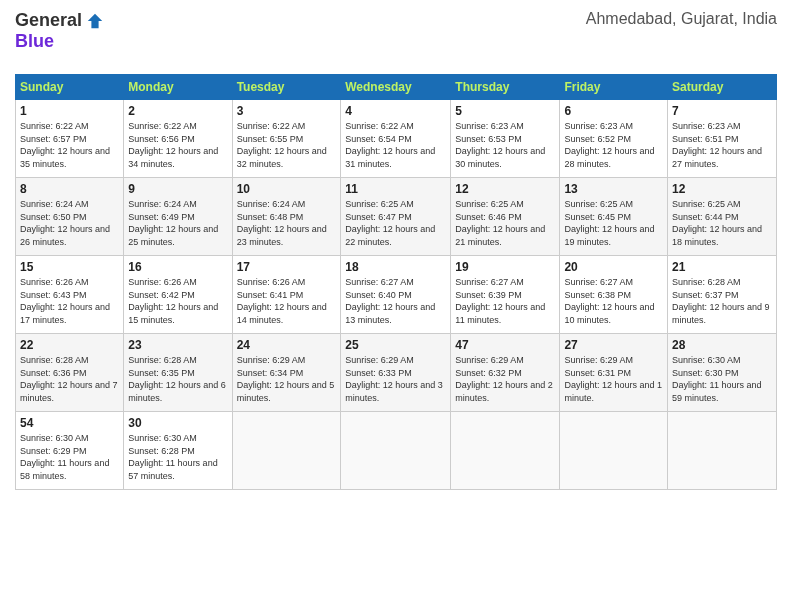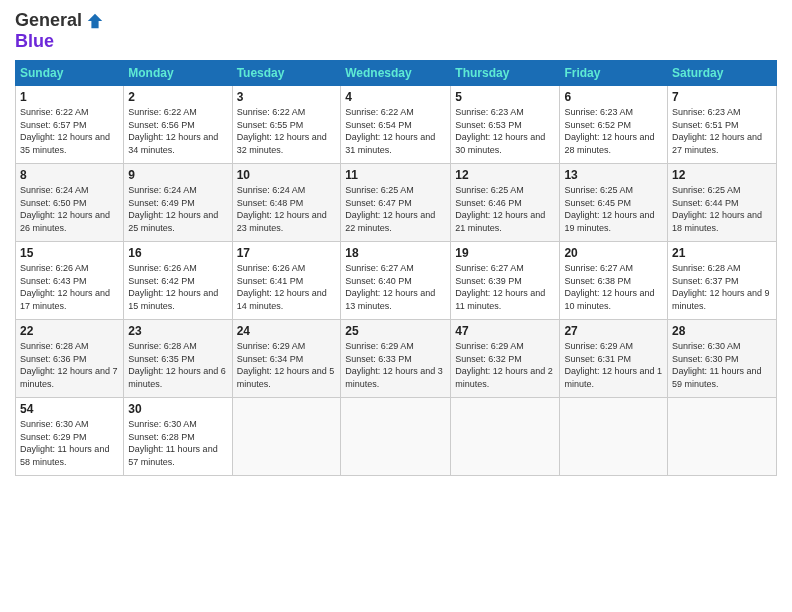--- a/index.html
+++ b/index.html
@@ -9,24 +9,23 @@
       width: 792px;
       height: 612px;
       overflow: hidden;
     }
     .container {
       width: 792px;
       padding: 10px 15px;
     }
     .header {
       display: flex;
-      justify-content: flex-end;
+      justify-content: space-between;
       align-items: flex-start;
-      margin-bottom: 8px;
-      flex-direction: column;
+      margin-bottom: 22px;
     }
     .logo {
       display: flex;
       flex-direction: column;
       align-items: flex-start;
     }
     .logo-text {
       display: flex;
       align-items: center;
       gap: 2px;
@@ -58,21 +57,21 @@
       font-size: 16px;
       color: #555;
     }
     .calendar {
       width: 100%;
       border-collapse: collapse;
       font-size: 10px;
     }
     .calendar th {
       background-color: #1a6db5;
-      color: #5eead4;
+      color: #bef264;
       padding: 5px 4px;
       text-align: left;
       font-size: 12px;
       font-weight: bold;
       border: 1px solid #1a6db5;
     }
     .calendar td {
       border: 1px solid #ccc;
       padding: 4px 4px;
       vertical-align: top;
@@ -107,20 +106,21 @@
     <div class="logo">
       <div class="logo-text">
         <span class="logo-general">General</span>
         <svg class="logo-icon" viewBox="0 0 20 20">
           <path d="M10 2 L18 10 L14 10 L14 18 L6 18 L6 10 L2 10 Z" fill="#1a6db5"></path>
         </svg>
       </div>
       <span class="logo-blue">Blue</span>
     </div>
     <div class="title-block">
+      <div class="location">Ahmedabad, Gujarat, India</div>
     </div>
   </div>
 
   <table class="calendar">
     <thead>
       <tr>
         <th>Sunday</th>
         <th>Monday</th>
         <th>Tuesday</th>
         <th>Wednesday</th>

